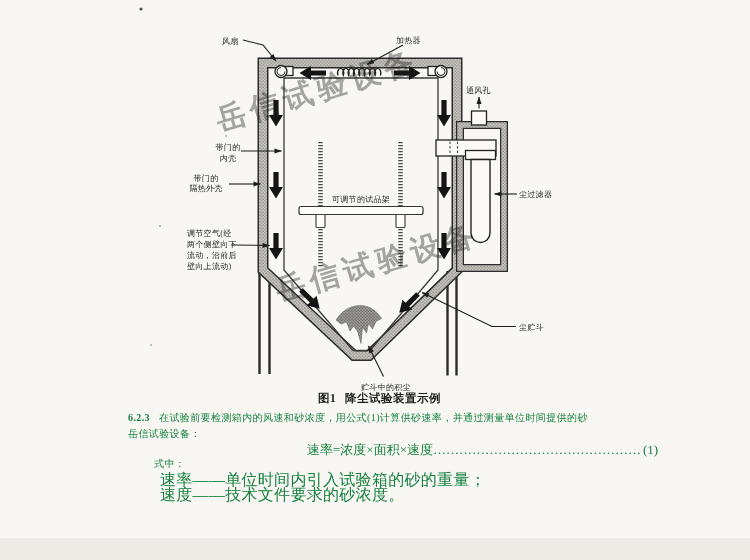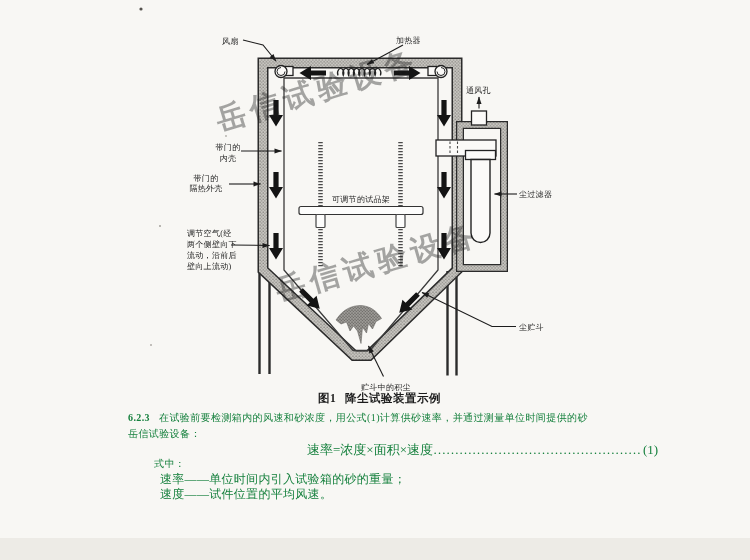--- a/index.html
+++ b/index.html
@@ -10,21 +10,21 @@
   svg{position:absolute;left:0;top:0;}
   svg text{font-family:"Liberation Serif","DejaVu Serif",serif;fill:#1c1c1c;}
   .lbl{font-size:8px;letter-spacing:0.3px;}
   .cap{font-size:11.5px;font-weight:bold;letter-spacing:0.5px;}
   .wm{font-size:30px;font-weight:bold;letter-spacing:5px;opacity:0.38;}
   .txt{position:absolute;font-size:10px;line-height:15.5px;letter-spacing:0.4px;white-space:nowrap;}
   .clause{font-weight:bold;margin-right:9px;}
   .frow{position:absolute;left:307px;top:441px;font-size:13px;white-space:nowrap;}
   .fdots{letter-spacing:0;}
   .fno{padding-left:2px;}
-  .defs{position:absolute;left:160px;top:472px;font-size:12px;line-height:15.4px;letter-spacing:0.3px;}
+  .defs{position:absolute;left:160px;top:472px;font-size:16px;line-height:15.4px;letter-spacing:0.3px;}
 </style>
 </head>
 <body>
 
 <div class="page">
 
   <svg width="750" height="560" viewBox="0 0 750 560">
     <defs>
       <marker id="la" markerWidth="9" markerHeight="7" refX="7.5" refY="3" orient="auto" markerUnits="userSpaceOnUse">
         <path d="M0.5,0.5 L8,3 L0.5,5.5 Z" fill="#1c1c1c"></path>
@@ -155,16 +155,16 @@
   </div>
 
   <div class="frow">
     <span>速率=浓度×面积×速度</span><span class="fdots">…………………………………………</span><span class="fno">(1)</span>
   </div>
 
   <div class="txt" style="left:154px;top:456px;">式中：</div>
 
   <div class="defs">
     <div><span>速率</span><span>——</span><span>单位时间内引入试验箱的砂的重量；</span></div>
-    <div><span>速度</span><span>——</span><span>试件位置的平均风速。</span></div>
+    <div><span>速度</span><span>——</span><span>技术文件要求的砂浓度。</span></div>
   </div>
 
 </div>
 
 </body></html>

